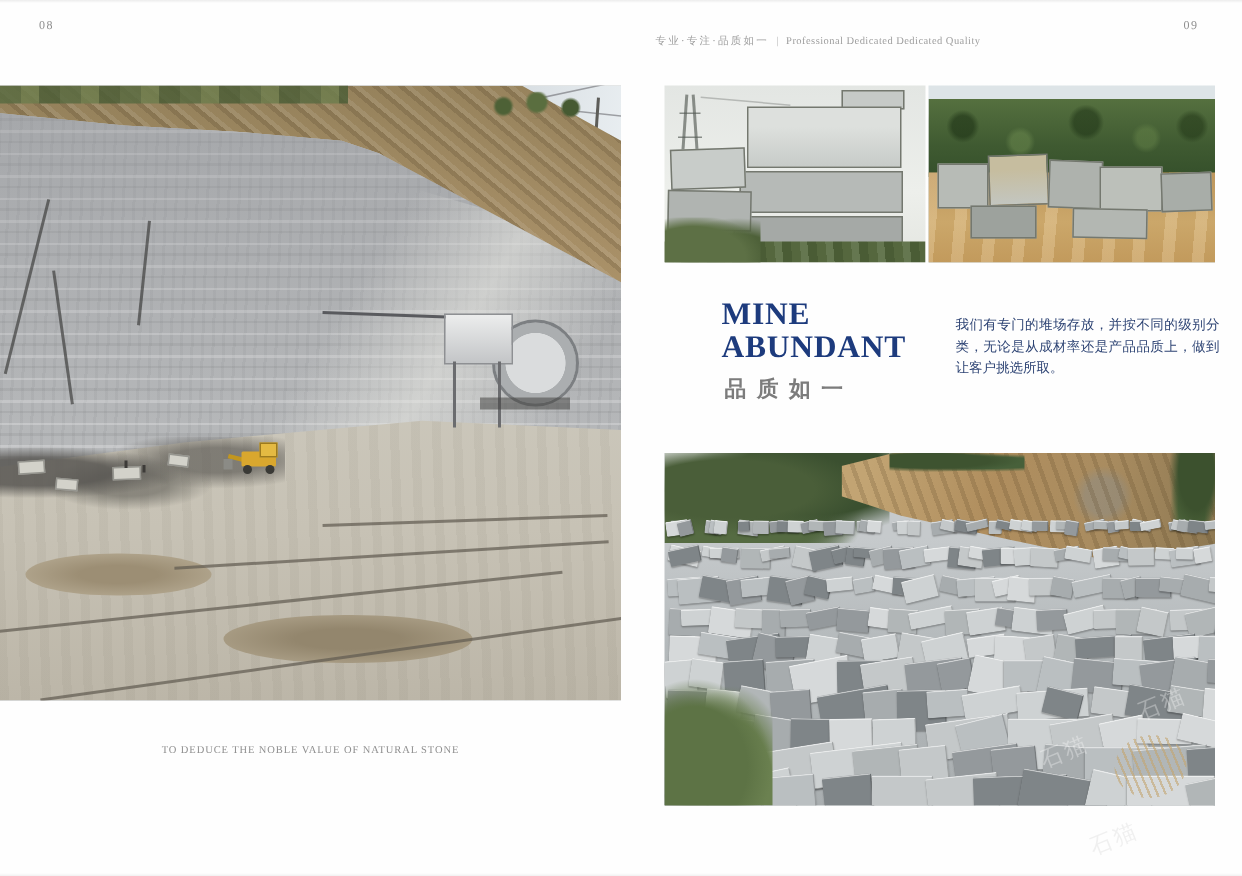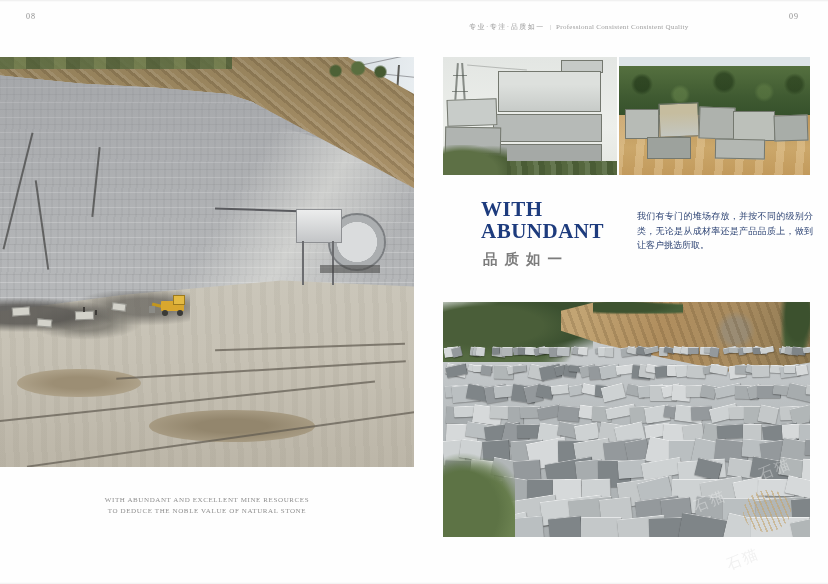--- a/index.html
+++ b/index.html
@@ -8,21 +8,21 @@
     overflow:hidden;font-family:"Liberation Serif", serif;
   }
   .edge-top{position:absolute;left:0;top:0;right:0;height:2px;background:linear-gradient(rgba(0,0,0,.07),transparent);}
   .edge-bottom{position:absolute;left:0;bottom:0;right:0;height:2px;background:linear-gradient(transparent,rgba(0,0,0,.05));}
 
   
   .pagenum{position:absolute;top:12px;font-size:8px;color:#8f8f8f;letter-spacing:1px;}
   .pagenum.left{left:26px;}
   .pagenum.right{left:789px;}
   .runhead{position:absolute;left:437px;top:22px;font-size:7px;color:#9d9d9d;white-space:nowrap;}
-  .runhead .zh{letter-spacing:1.5px;margin-left:32px;}
+  .runhead .zh{letter-spacing:1.5px;}
   .runhead .sep{margin:0 5px;color:#b5b5b5;}
   .runhead .en{letter-spacing:.3px;}
 
   
   .photo{position:absolute;overflow:hidden;background:#c9cbca;}
 
   
   .quarry{left:0;top:57px;width:414px;height:410px;}
   .q-sky{position:absolute;inset:0;background:linear-gradient(100deg,#b8babb 55%,#d9dfe3 72%,#ecf1f4 90%);}
   .q-rock{position:absolute;inset:0;
@@ -153,21 +153,21 @@
 </style>
 </head>
 <body>
 
 <div class="spread">
   <div class="edge-top"></div>
   <div class="edge-bottom"></div>
 
   <span class="pagenum left">08</span>
   <div class="runhead">
-    <span class="zh">专业·专注·品质如一</span><span class="sep">|</span><span class="en">Professional Consistent Consistent Quality</span>
+    <span class="zh">专业·专注·品质如一</span><span class="sep">|</span><span class="en">Professional Dedicated Dedicated Quality</span>
   </div>
   <span class="pagenum right">09</span>
 
   <div class="photo quarry">
     <div class="q-sky"></div>
     <div class="q-wire" style="left:62%;top:3%;width:40%;transform:rotate(6deg);"></div>
     <div class="q-wire" style="left:76%;top:1.5%;width:26%;transform:rotate(-12deg);"></div>
     <div class="q-pole"></div>
     <div class="q-rock"></div>
     <div class="q-veg"></div>
@@ -203,21 +203,20 @@
       <div class="blade"></div>
       <div class="housing"></div>
       <div class="leg1"></div>
       <div class="leg2"></div>
       <div class="base"></div>
     </div>
   </div>
 
   <div class="caption">
     <div class="en">
-      <div>WITH ABUNDANT AND EXCELLENT MINE RESOURCES</div>
       <div>TO DEDUCE THE NOBLE VALUE OF NATURAL STONE</div>
     </div>
   </div>
 
   <div class="photo blocksA">
     <div class="tower-l" style="left:12px;top:6px;width:1.5px;height:54px;transform:rotate(4deg);"></div>
     <div class="tower-l" style="left:20px;top:6px;width:1.5px;height:54px;transform:rotate(-4deg);"></div>
     <div class="tower-l" style="left:10px;top:18px;width:14px;height:1px;"></div>
     <div class="tower-l" style="left:9px;top:34px;width:16px;height:1px;"></div>
     <div class="tower-l" style="left:24px;top:10px;width:60px;height:1px;transform:rotate(5deg);opacity:.5;"></div>
@@ -237,21 +236,21 @@
     <div class="block" style="left:6px;top:52px;width:34px;height:30px;background:#b7bbb6;"></div>
     <div class="block" style="left:40px;top:46px;width:40px;height:34px;background:linear-gradient(180deg,#c6bd9f 0 28%,#c3c6c0);transform:rotate(-2deg);"></div>
     <div class="block" style="left:80px;top:50px;width:36px;height:32px;background:#aeb2ad;transform:rotate(2deg);"></div>
     <div class="block" style="left:114px;top:54px;width:42px;height:30px;background:#bcc0ba;"></div>
     <div class="block" style="left:155px;top:58px;width:34px;height:26px;background:#a8ada8;transform:rotate(-2deg);"></div>
     <div class="block" style="left:28px;top:80px;width:44px;height:22px;background:#9da29d;"></div>
     <div class="block" style="left:96px;top:82px;width:50px;height:20px;background:#b3b7b2;transform:rotate(1deg);"></div>
   </div>
 
   <div class="title-en">
-    <div>WITH</div>
+    <div>MINE</div>
     <div>ABUNDANT</div>
   </div>
   <div class="title-zh">品质如一</div>
   <p class="body-zh">我们有专门的堆场存放，并按不同的级别分类，无论是从成材率还是产品品质上，做到让客户挑选所取。</p>
 
   <div class="photo stockyard">
     <div class="s-sky"></div>
     <div class="s-trees-left"></div>
     <div class="s-cliff"></div>
     <div class="s-bush1"></div>

